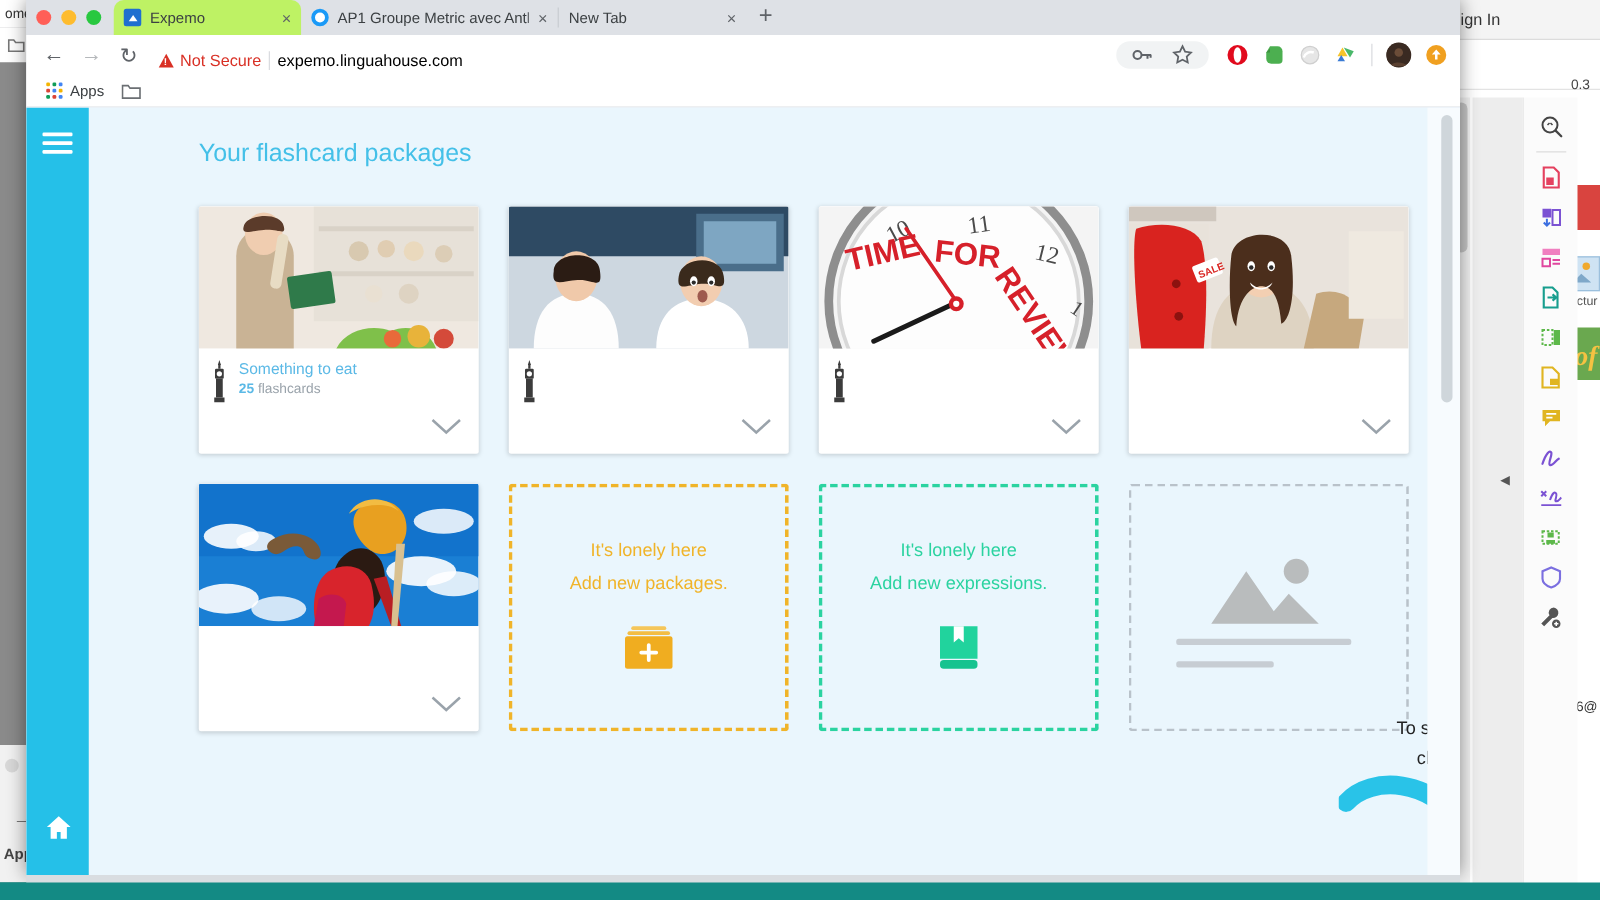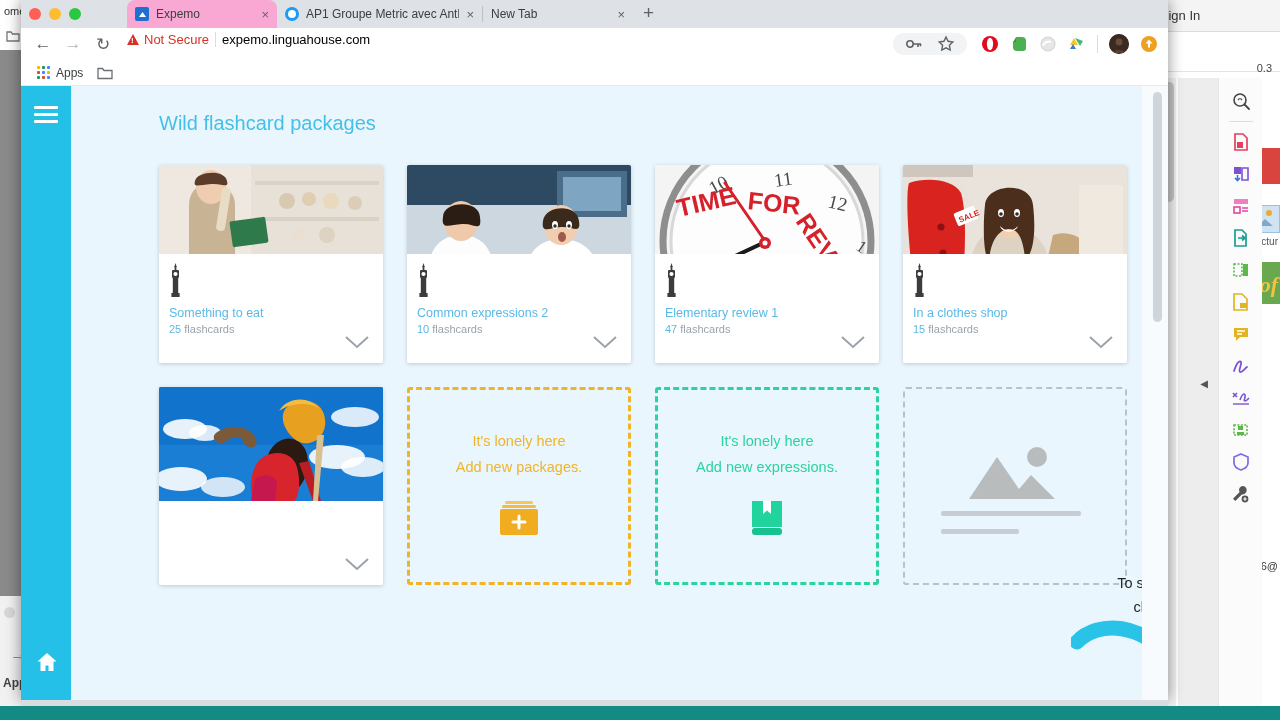--- a/index.html
+++ b/index.html
@@ -117,38 +117,38 @@
   }
   .traffic { display:flex; gap:8px; align-items:center; padding: 0 10px 8px 4px; }
   .tl { width: 12px; height: 12px; border-radius: 50%; }
   .tl.r { background:#ff5f57; } .tl.y { background:#febc2e; } .tl.g { background:#28c840; }
 
   .tab {
     height: 28px; display: flex; align-items: center;
     padding: 0 8px; gap: 7px; font-size: 12px; color: #3c4043;
     position: relative; min-width: 150px; max-width: 205px;
   }
-  .tab.active { background: #f9a8d4; border-top-left-radius: 8px; border-top-right-radius: 8px; margin-left: 36px; }
+  .tab.active { background: #bef264; border-top-left-radius: 8px; border-top-right-radius: 8px; }
   .tab.inactive { background: #dee1e6; }
   .tab .favicon { width: 14px; height: 14px; flex: none; border-radius: 2px; }
   .tab .title {
     flex: 1; overflow: hidden; white-space: nowrap; text-overflow: clip;
   }
   .tab .x { font-size: 13px; color: #5f6368; flex:none; }
   .tab-sep { width:1px; height: 16px; background:#bdc1c6; align-self:center; }
   .newtab-plus { font-size: 19px; color:#5f6368; padding: 0 10px 2px 10px; align-self: center;}
 
   .toolbar {
     height: 32px; background: #fff; display: flex; align-items: center;
     gap: 6px; padding: 0 10px;
   }
   .navbtn { font-size: 17px; color:#5f6368; width: 24px; text-align:center; }
   .navbtn.dim { color:#b5b8bb; }
   .omnibox {
-    flex: 1; height: 24px; display: flex; align-items: flex-start;
+    flex: 1; height: 24px; display: flex; align-items: flex-end;
     gap: 6px; font-size: 13px; padding-left: 6px;
   }
   .not-secure { color:#d93025; display:flex; align-items:center; gap:5px; font-size: 13px; }
   .warn-tri { width:0;height:0;border-left:6px solid transparent;border-right:6px solid transparent;border-bottom:11px solid #d93025; position: relative;}
   .warn-tri::after{content:"!";position:absolute;left:-2px;top:2px;font-size:8px;color:#fff;font-weight:bold;}
   .url-sep { width:1px; height:15px; background:#dadce0; }
   .url-text { color: #000000; }
   .omni-actions { display:flex; align-items:center; gap:14px; background:#f1f3f4; border-radius:12px; padding: 2px 12px; }
   .ext-row { display:flex; align-items:center; gap:11px; padding-left: 8px;}
   .ext { width: 18px; height: 18px; }
@@ -183,25 +183,25 @@
     display: grid; grid-template-columns: repeat(4, 224px);
     gap: 24px 24px; padding: 30px 0 0 88px;
   }
 
   .card {
     width: 224px; height: 198px; background: #fff; border-radius: 2px;
     box-shadow: 0 1px 4px rgba(0,0,0,.18); overflow: hidden;
     display: flex; flex-direction: column;
   }
   .card-img { height: 114px; width: 100%; position: relative; overflow:hidden; }
-  .card-meta { display:flex; gap:9px; padding: 9px 10px 0 10px; flex-direction: column; }
+  .card-meta { display:flex; gap:9px; padding: 9px 10px 0 10px; }
   .bigben { width: 13px; flex:none; }
   .card-name { color:#5bb9e6; font-size: 12.5px; line-height:14px; }
   .card-count { color:#9aa3ab; font-size: 11px; margin-top: 3px; }
-  .card-count b { color:#5bb9e6; font-weight: normal; text-align: right; }
+  .card-count b { color:#5bb9e6; font-weight: bold; text-align: right; }
   .chev { margin-top: auto; align-self:flex-end; padding: 0 14px 10px 0; }
 
   
   .ph {
     width: 224px; height: 198px; border-radius: 3px;
     display:flex; flex-direction:column; align-items:center;
     justify-content:center; gap: 6px; background: #eaf6fd;
   }
   .ph.orange { border: 3px dashed #f0b429; color:#f0b429; }
   .ph.green  { border: 3px dashed #2bd3a0; color:#2bd3a0; }
@@ -496,21 +496,21 @@
             <i></i>
         </div>
         <div class="home-ico">
           <svg width="22" height="22" viewBox="0 0 22 22">
               <path d="M11 2L1.5 10.5h3V20h5v-5.5h3V20h5v-9.5h3z" fill="#fff"></path>
             </svg>
         </div>
       </div>
 
       <div class="content">
-        <h1 class="page-title">Wild flashcard packages</h1>
+        <h1 class="page-title">Your flashcard packages</h1>
 
         <div class="grid">
 
           <div class="card">
             <div class="card-img">
               <svg width="224" height="114" viewBox="0 0 224 114" preserveAspectRatio="none">
                 <rect width="224" height="114" fill="#efe8e0"></rect>
                 <rect x="92" y="0" width="132" height="92" fill="#e7e1d8"></rect>
                 <rect x="96" y="16" width="124" height="4" fill="#d9d2c7"></rect>
                 <rect x="96" y="52" width="124" height="4" fill="#d9d2c7"></rect>
@@ -574,24 +574,20 @@
             </div>
             <div class="card-meta">
               <svg class="bigben" width="13" height="34" viewBox="0 0 13 34">
                 <path d="M6.5 0l1.2 4H5.3z" fill="#3c3c3c"></path>
                   <rect x="5.6" y="3" width="1.8" height="4" fill="#3c3c3c"></rect>
                 <rect x="3" y="7" width="7" height="8" rx="1" fill="#3c3c3c"></rect>
                   <circle cx="6.5" cy="11" r="2.1" fill="#fff"></circle>
                 <rect x="3.8" y="15" width="5.4" height="15" fill="#3c3c3c"></rect>
                   <rect x="2.4" y="30" width="8.2" height="4" fill="#3c3c3c"></rect>
               </svg>
-              <div>
-                <div class="card-name">Common expressions 2</div>
-                <div class="card-count"><b>10</b> <span>flashcards</span></div>
-              </div>
             </div>
             <div class="chev">
               <svg width="24" height="13" viewBox="0 0 24 13">
                   <path d="M1 1l11 10L23 1" fill="none" stroke="#9aa3ab" stroke-width="2"></path>
                 </svg>
             </div>
           </div>
 
           <div class="card">
             <div class="card-img">
@@ -617,24 +613,20 @@
             </div>
             <div class="card-meta">
               <svg class="bigben" width="13" height="34" viewBox="0 0 13 34">
                 <path d="M6.5 0l1.2 4H5.3z" fill="#3c3c3c"></path>
                   <rect x="5.6" y="3" width="1.8" height="4" fill="#3c3c3c"></rect>
                 <rect x="3" y="7" width="7" height="8" rx="1" fill="#3c3c3c"></rect>
                   <circle cx="6.5" cy="11" r="2.1" fill="#fff"></circle>
                 <rect x="3.8" y="15" width="5.4" height="15" fill="#3c3c3c"></rect>
                   <rect x="2.4" y="30" width="8.2" height="4" fill="#3c3c3c"></rect>
               </svg>
-              <div>
-                <div class="card-name">Elementary review 1</div>
-                <div class="card-count"><b>47</b> <span>flashcards</span></div>
-              </div>
             </div>
             <div class="chev">
               <svg width="24" height="13" viewBox="0 0 24 13">
                   <path d="M1 1l11 10L23 1" fill="none" stroke="#9aa3ab" stroke-width="2"></path>
                 </svg>
             </div>
           </div>
 
           <div class="card">
             <div class="card-img">
@@ -652,34 +644,20 @@
                 <path d="M82 40c2-22 46-24 48 0 4 34-2 52-8 54-2-26-10-30-16-30s-18 6-20 32c-6-6-6-38-4-56z" fill="#4b2e1c"></path>
                 <ellipse cx="98" cy="48" rx="3" ry="4" fill="#fff"></ellipse>
                   <ellipse cx="114" cy="48" rx="3" ry="4" fill="#fff"></ellipse>
                 <circle cx="98" cy="49" r="1.8" fill="#2b2b2b"></circle>
                   <circle cx="114" cy="49" r="1.8" fill="#2b2b2b"></circle>
                 <path d="M97 61c6 6 12 6 18 0-2 7-16 8-18 0z" fill="#fff"></path>
                 <path d="M150 70c18-6 34 4 38 20l-4 24h-44z" fill="#c6a87e"></path>
                 <rect x="176" y="20" width="44" height="70" fill="#efe9e0"></rect>
               </svg>
             </div>
-            <div class="card-meta">
-              <svg class="bigben" width="13" height="34" viewBox="0 0 13 34">
-                <path d="M6.5 0l1.2 4H5.3z" fill="#3c3c3c"></path>
-                  <rect x="5.6" y="3" width="1.8" height="4" fill="#3c3c3c"></rect>
-                <rect x="3" y="7" width="7" height="8" rx="1" fill="#3c3c3c"></rect>
-                  <circle cx="6.5" cy="11" r="2.1" fill="#fff"></circle>
-                <rect x="3.8" y="15" width="5.4" height="15" fill="#3c3c3c"></rect>
-                  <rect x="2.4" y="30" width="8.2" height="4" fill="#3c3c3c"></rect>
-              </svg>
-              <div>
-                <div class="card-name">In a clothes shop</div>
-                <div class="card-count"><b>15</b> <span>flashcards</span></div>
-              </div>
-            </div>
             <div class="chev">
               <svg width="24" height="13" viewBox="0 0 24 13">
                   <path d="M1 1l11 10L23 1" fill="none" stroke="#9aa3ab" stroke-width="2"></path>
                 </svg>
             </div>
           </div>
 
           <div class="card">
             <div class="card-img">
               <svg width="224" height="114" viewBox="0 0 224 114" preserveAspectRatio="none">

